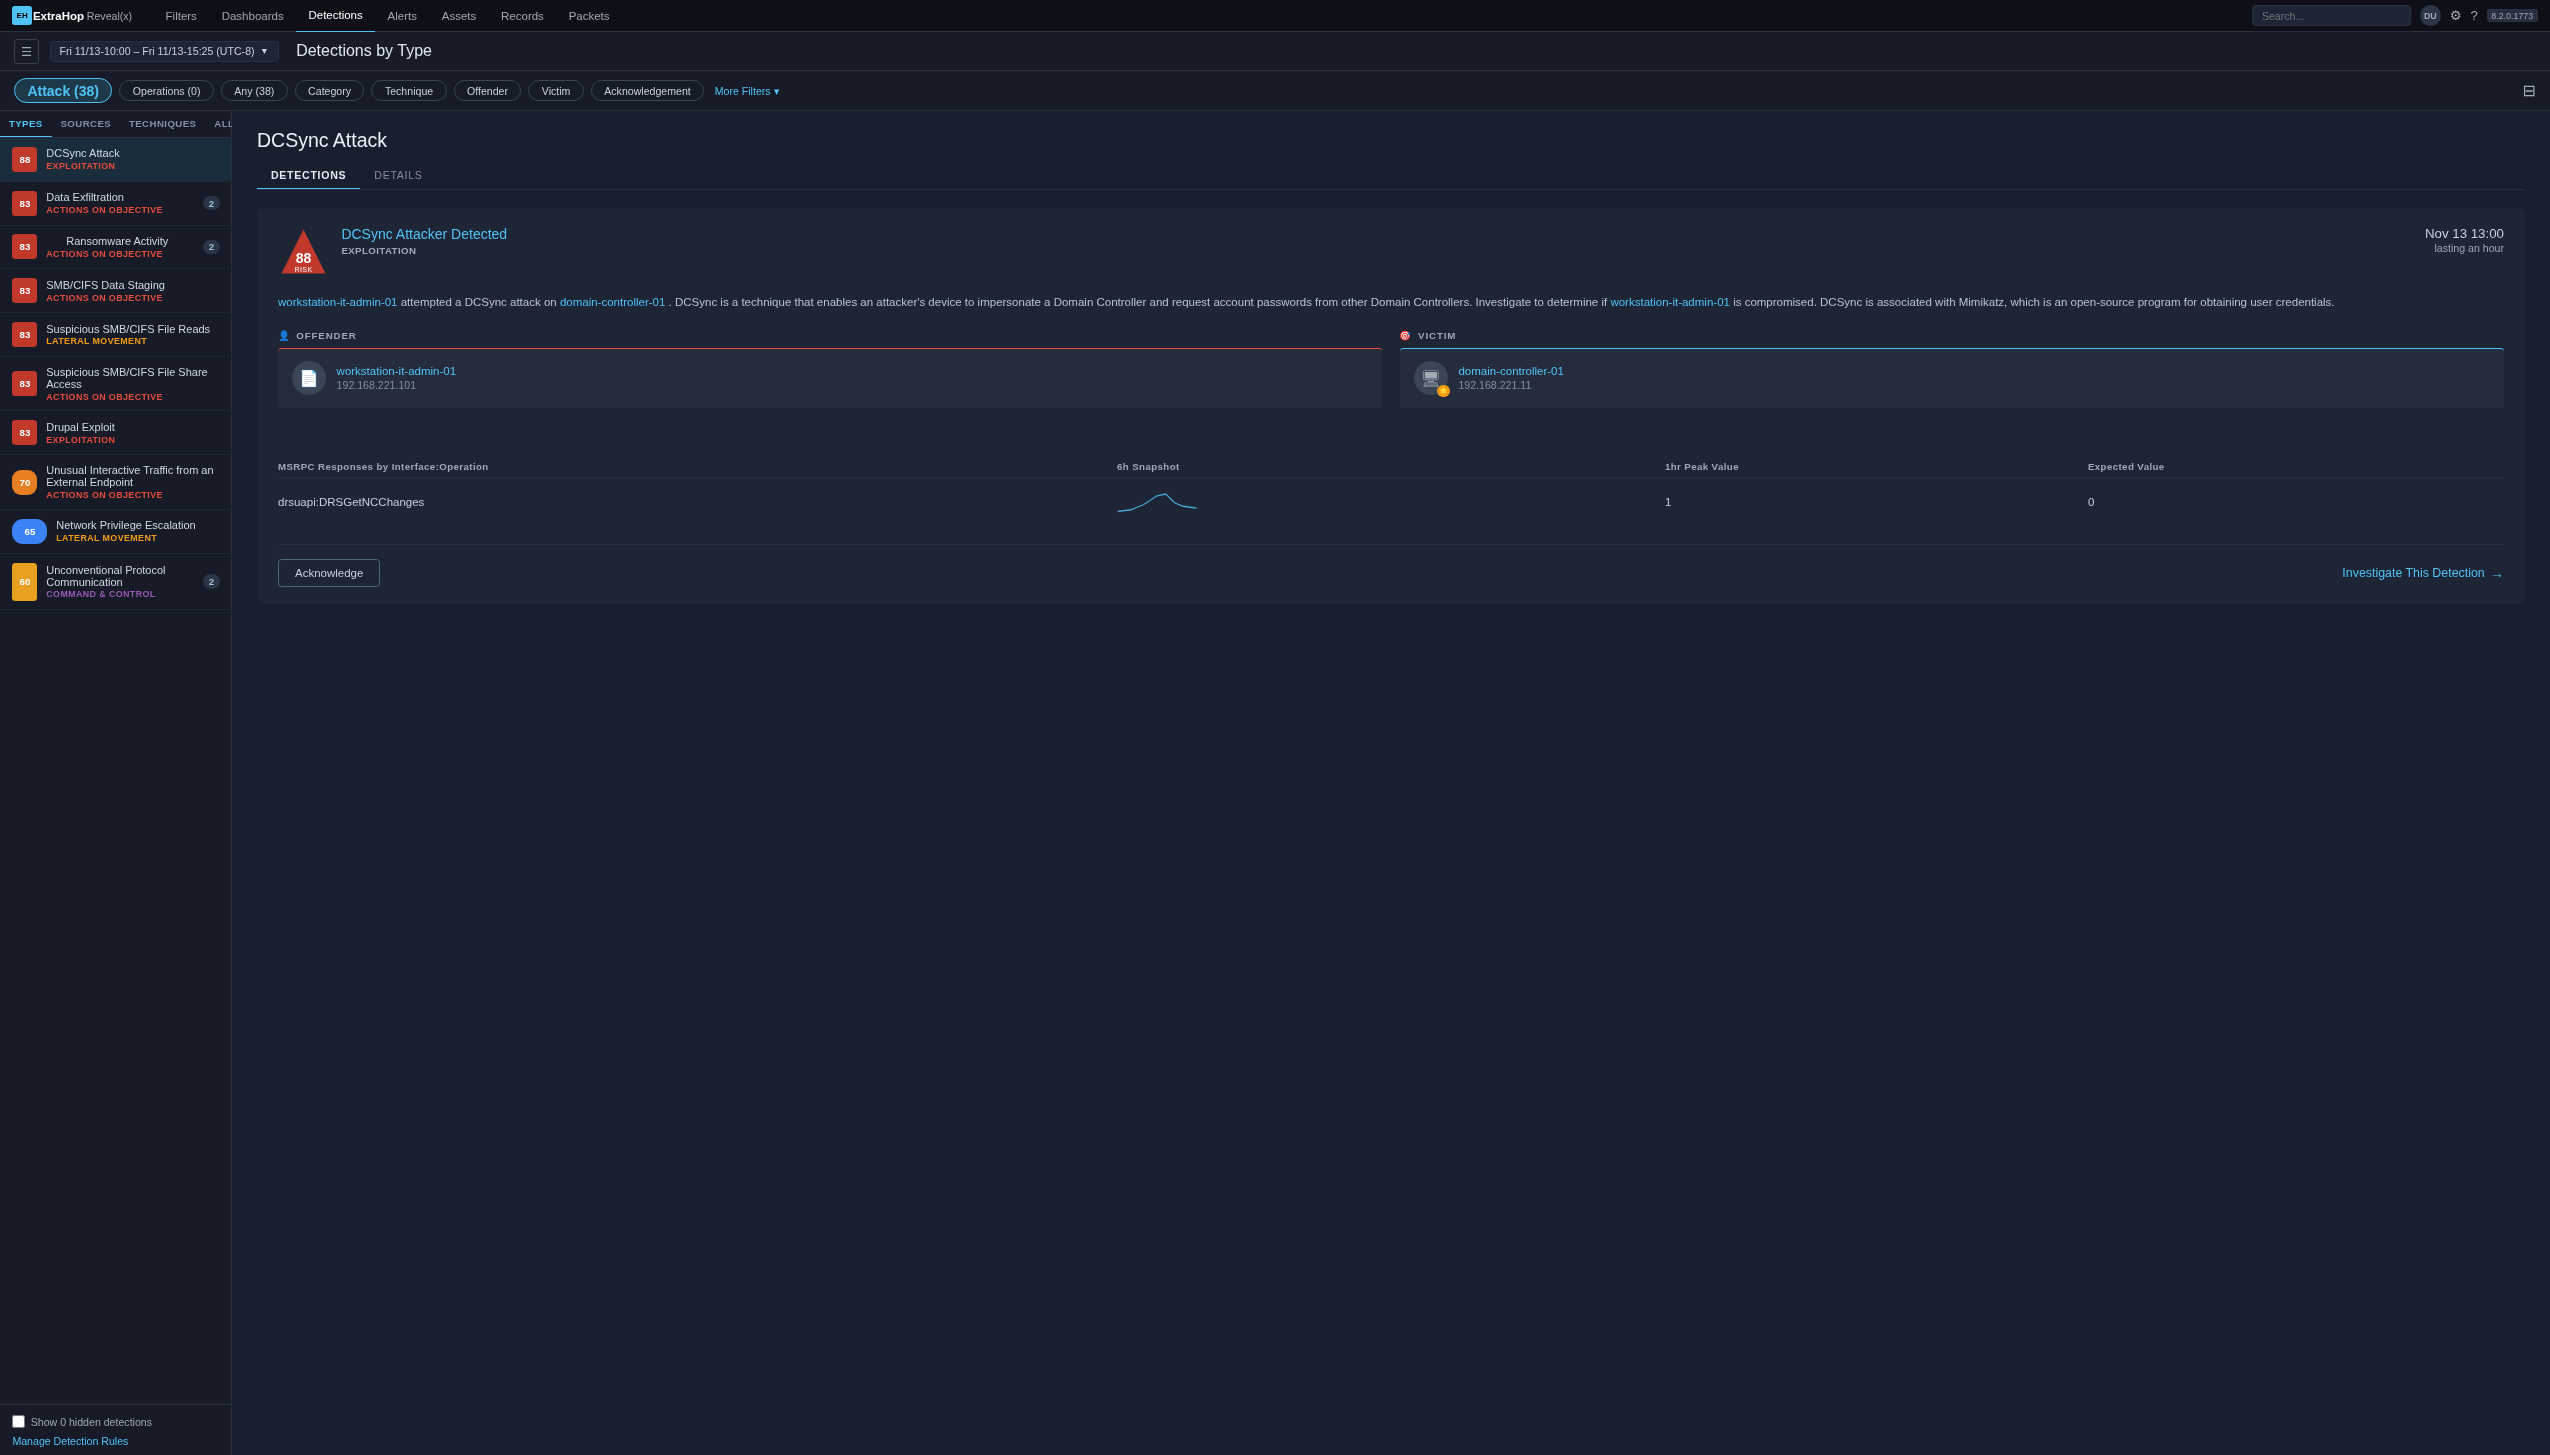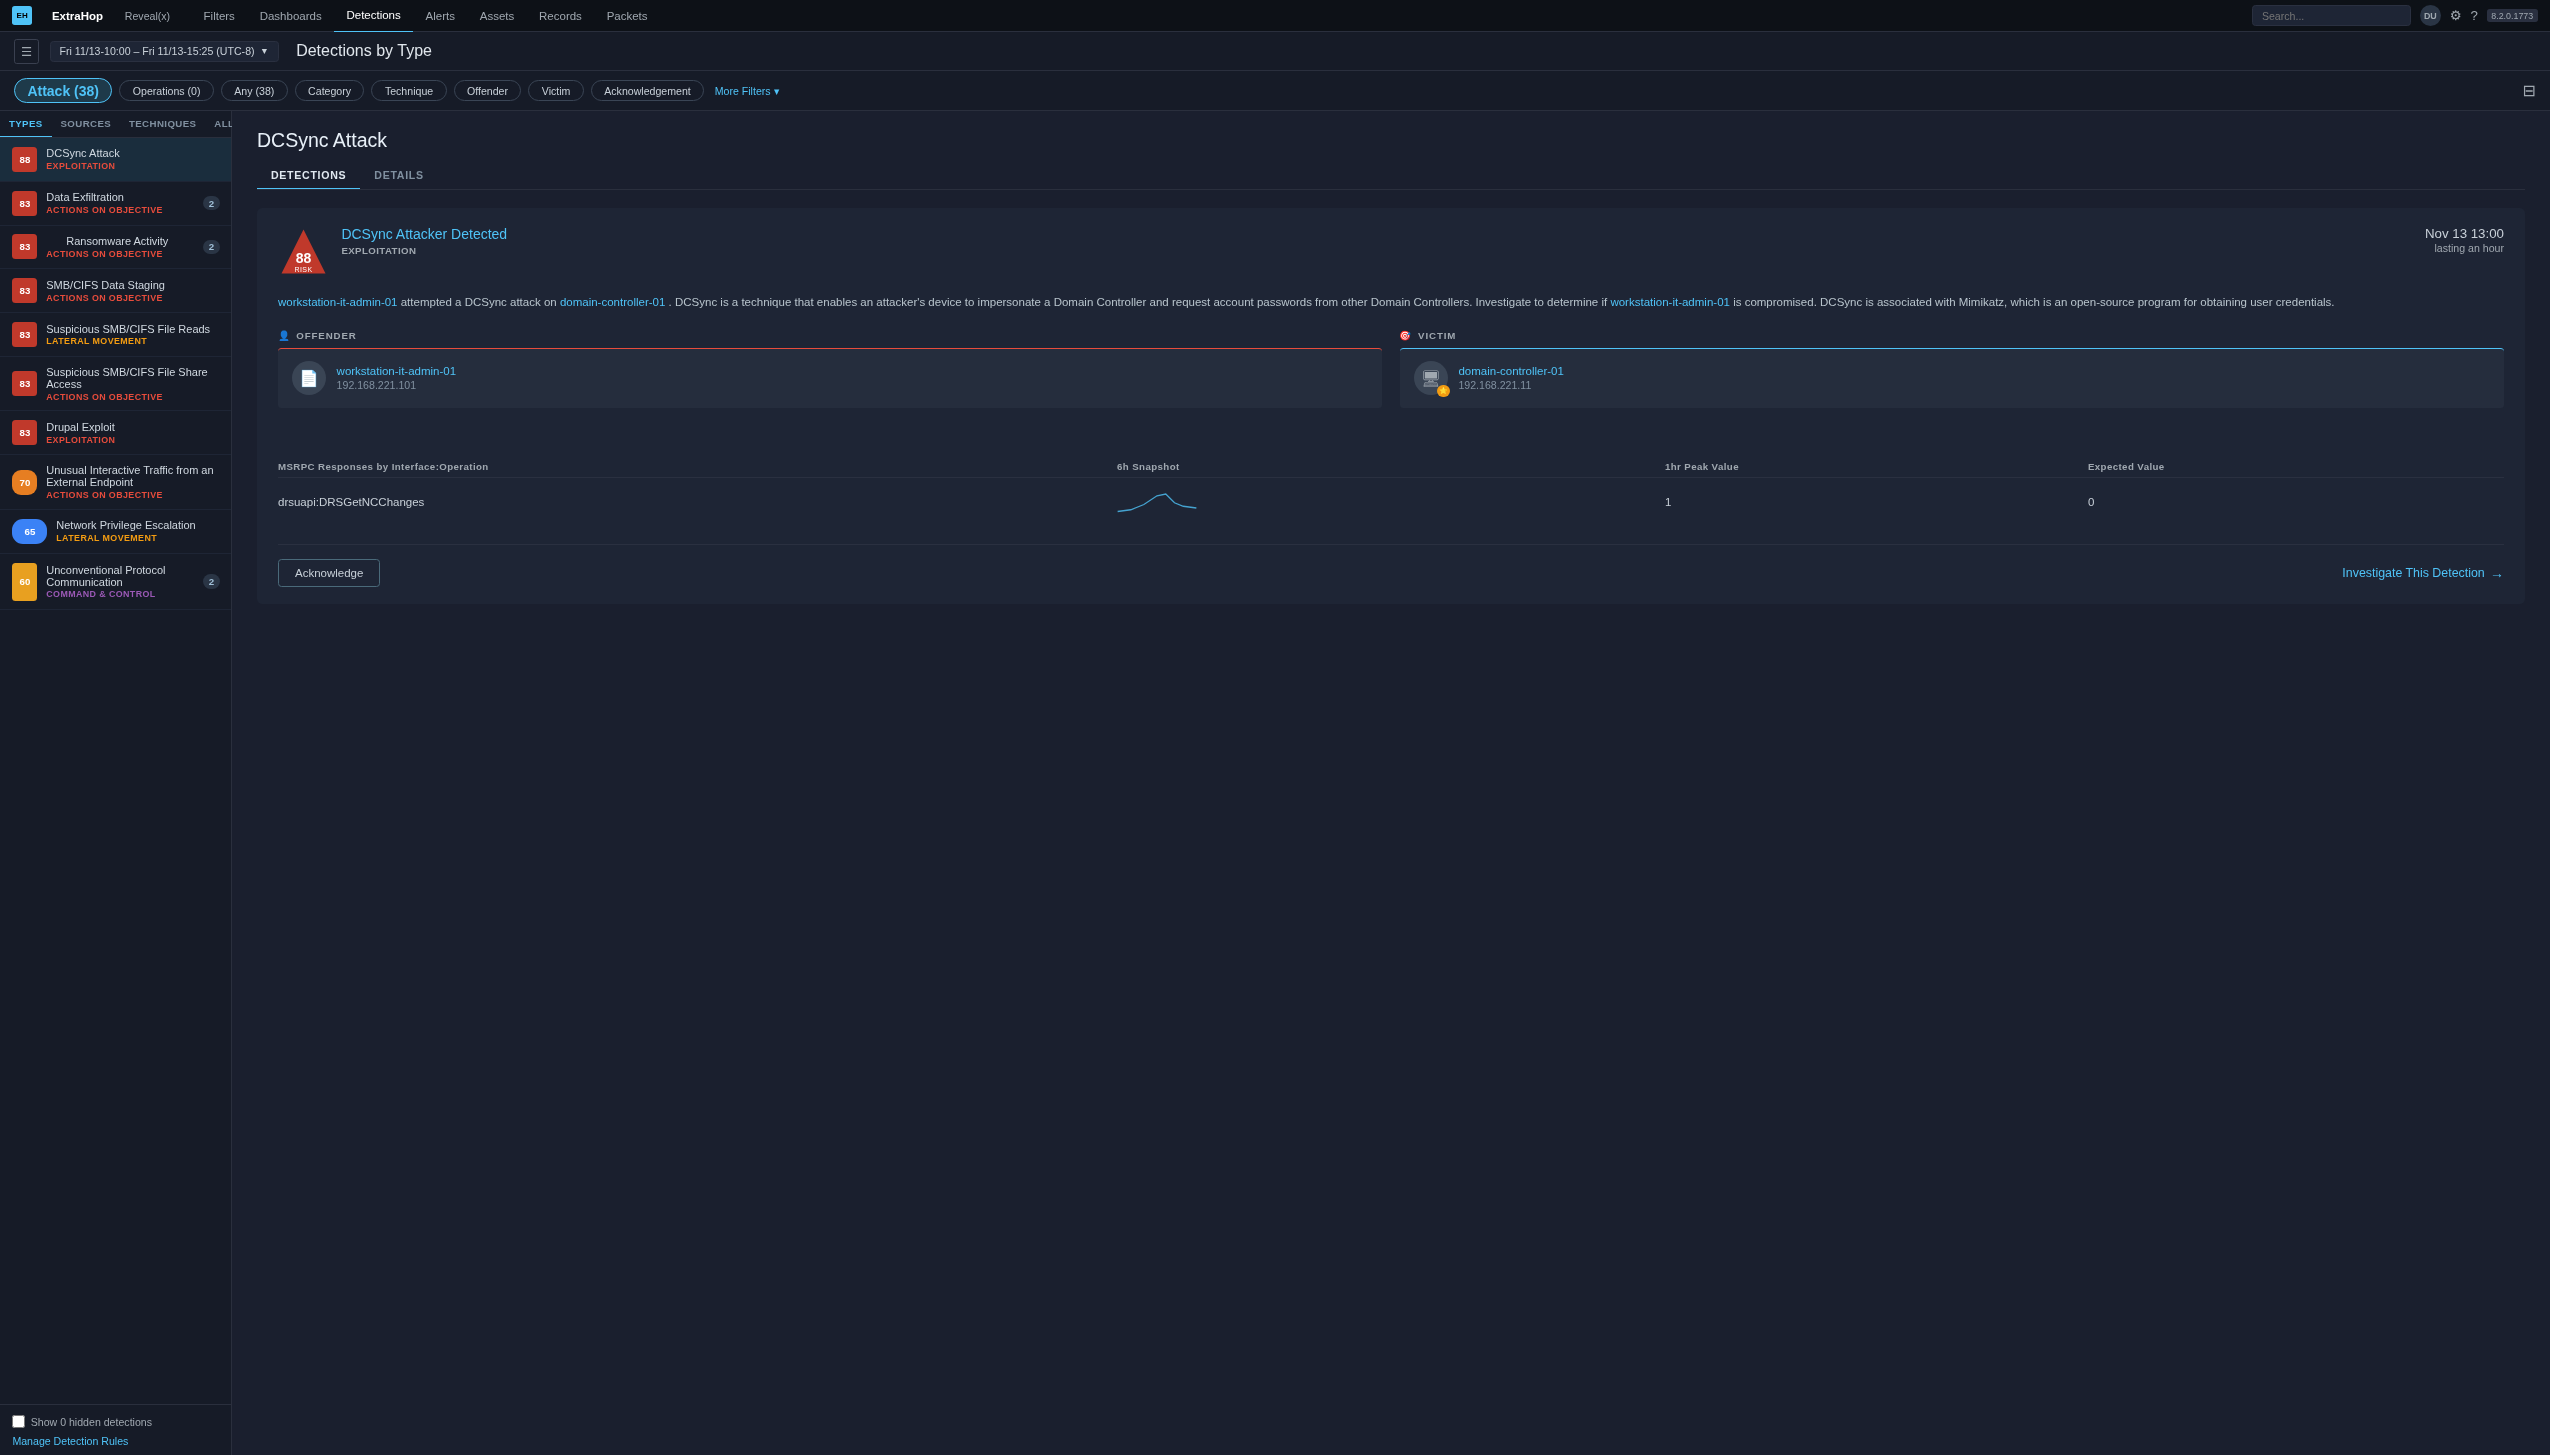--- a/index.html
+++ b/index.html
@@ -7,21 +7,21 @@
 
     
     ::-webkit-scrollbar { width: 5.3px; }
     ::-webkit-scrollbar-track { background: #161b27; }
     ::-webkit-scrollbar-thumb { background: #2a3545; border-radius: 2.7px; }
   </style>
 </head>
 <body>
 
 <nav style="background:#0d1117;height:32px;display:flex;align-items:center;padding:0 12.4px;gap:0;border-bottom:0.9px solid #2a2f3d;">
-  <div style="display:flex;align-items:center;gap:20px;margin-right:21px;cursor:pointer;">
+  <div style="display:flex;align-items:center;gap:1px;margin-right:21px;cursor:pointer;">
     <div style="width:19.5px;height:19.5px;background:#4fc3f7;border-radius:2.7px;display:flex;align-items:center;justify-content:center;font-size:8px;color:#000;font-weight:900;">EH</div>
     <span style="color:#fff;font-size:11.5px;font-weight:700;">ExtraHop</span>
     <span style="color:#a0a8b0;font-size:10.6px;margin-left:1.8px;">Reveal(x)</span>
   </div>
   <div style="display:flex;flex:1;height:32px;">
     <a style="color:#a0a8b0;text-decoration:none;padding:0 12.4px;height:32px;display:flex;align-items:center;font-size:11.5px;">Filters</a>
     <a style="color:#a0a8b0;text-decoration:none;padding:0 12.4px;height:32px;display:flex;align-items:center;font-size:11.5px;">Dashboards</a>
     <a style="color:#fff;text-decoration:none;padding:0 12.4px;height:32px;display:flex;align-items:center;font-size:11.5px;border-bottom:1.8px solid #4fc3f7;">Detections</a>
     <a style="color:#a0a8b0;text-decoration:none;padding:0 12.4px;height:32px;display:flex;align-items:center;font-size:11.5px;">Alerts</a>
     <a style="color:#a0a8b0;text-decoration:none;padding:0 12.4px;height:32px;display:flex;align-items:center;font-size:11.5px;">Assets</a>
@@ -166,21 +166,21 @@
       </div>
       <a style="color:#4fc3f7;font-size:10.6px;text-decoration:none;cursor:pointer;display:block;margin-top:7px;">Manage Detection Rules</a>
     </div>
   </div>
 
   <div style="flex:1;overflow-y:auto;padding:17.7px 25px;background:#1a1f2e;">
     <h1 style="color:#e8f0f8;font-size:19.5px;font-weight:500;margin-bottom:10.6px;">DCSync Attack</h1>
 
     <div style="display:flex;border-bottom:0.9px solid #2a2f3d;margin-bottom:17.7px;">
       <div style="padding:7px 14px;font-size:10.6px;font-weight:700;letter-spacing:0.7px;color:#e0e8f0;cursor:pointer;border-bottom:1.8px solid #4fc3f7;">DETECTIONS</div>
-      <div style="padding:7px 14px;font-size:10.6px;font-weight:700;letter-spacing:0.7px;color:#8090a0;cursor:pointer;">DETAILS</div>
+      <div style="padding:7px 14px;font-size:10.6px;font-weight:400;letter-spacing:0.7px;color:#8090a0;cursor:pointer;">DETAILS</div>
     </div>
 
     <div style="background:#1e2535;border-radius:5.3px;padding:17.7px 21px;">
 
       <div style="display:flex;align-items:flex-start;justify-content:space-between;margin-bottom:16px;">
         <div style="display:flex;align-items:flex-start;gap:12.4px;">
 
           <div style="position:relative;display:flex;flex-direction:column;align-items:center;">
     <svg width="51" height="51" viewBox="0 0 58 58" style="font-size:13px">
       <polygon points="29,4 54,54 4,54" fill="#c0392b"></polygon>

